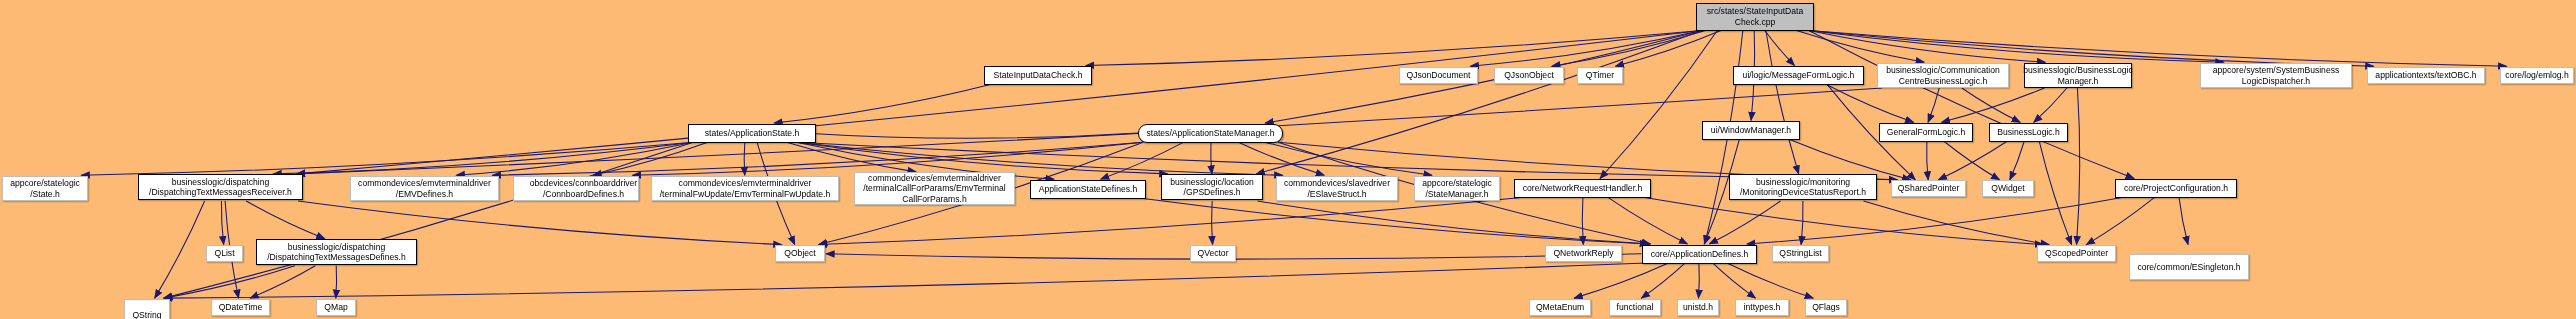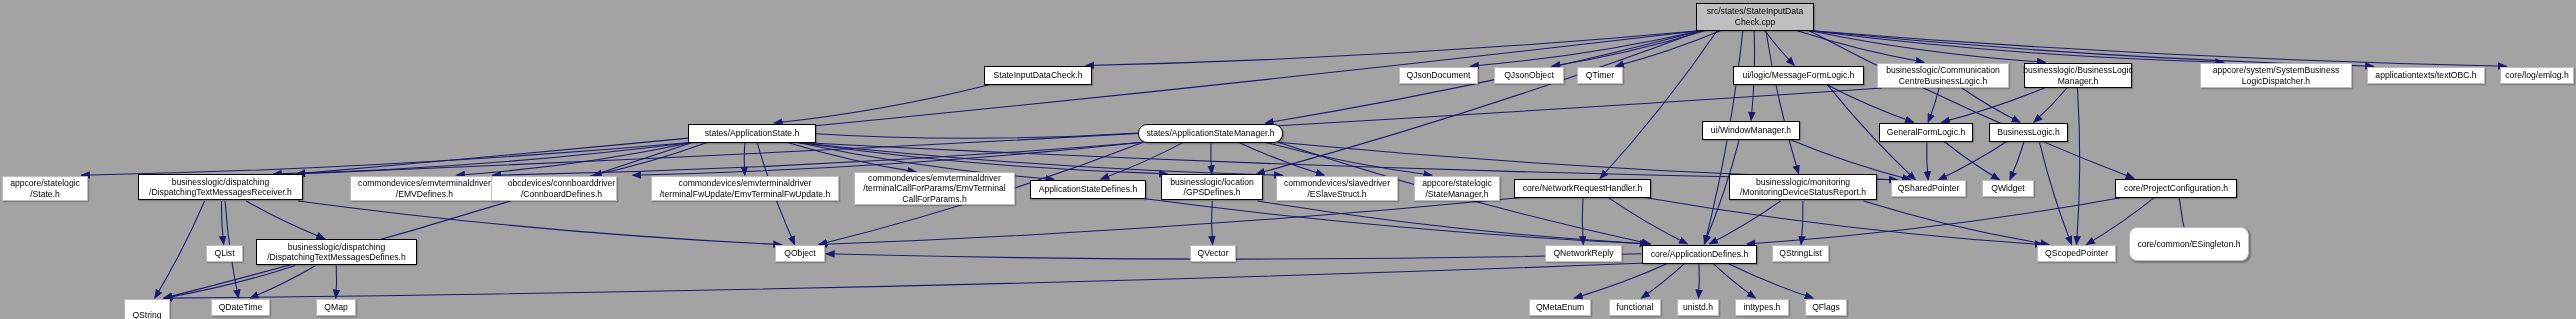--- a/index.html
+++ b/index.html
@@ -1,19 +1,19 @@
 <!DOCTYPE html>
 <html style="font-size:10.6px"><head>
 <meta charset="utf-8">
 <style>
   html,body{margin:0;padding:0;background:#ffffff;}
   #canvas{
     position:relative;
     width:2576px;height:320px;
-    background:#a3a3a3;
+    background:#fdba74;
     font-family:"Liberation Sans","DejaVu Sans",sans-serif;
     overflow:hidden;
   }
   #edges{position:absolute;left:0;top:0;width:2576px;height:320px;}
   .node{
     position:absolute;
     display:flex;flex-direction:column;align-items:center;justify-content:center;
     background:#ffffff;
     font-size:8.6px;line-height:1.22;color:#000;
     text-align:center;white-space:nowrap;
@@ -178,21 +178,21 @@
       <span>/State.h</span>
     </div>
     <div class="node bold" style="left: 138px; top: 174px; width: 165px; height: 26.4px;">
       <span>businesslogic/dispatching</span>
       <span>/DispatchingTextMessagesReceiver.h</span>
     </div>
     <div class="node plain" style="left: 350px; top: 176px; width: 149px; height: 25px;">
       <span>commondevices/emvterminaldriver</span>
       <span>/EMVDefines.h</span>
     </div>
-    <div class="node plain" style="left: 491px; top: 176px; width: 126px; height: 25px; padding-left: 15px;">
+    <div class="node plain" style="left: 513px; top: 176px; width: 126px; height: 25px; padding-left: 15px;">
       <span>obcdevices/connboarddriver</span>
       <span>/ConnboardDefines.h</span>
     </div>
     <div class="node plain" style="left: 651px; top: 176px; width: 188px; height: 25px;">
       <span>commondevices/emvterminaldriver</span>
       <span>/terminalFwUpdate/EmvTerminalFwUpdate.h</span>
     </div>
     <div class="node plain" style="left: 854px; top: 172px; width: 161px; height: 33px;">
       <span>commondevices/emvterminaldriver</span>
       <span>/terminalCallForParams/EmvTerminal</span>
@@ -247,21 +247,21 @@
     </div>
     <div class="node bold" style="left: 1642px; top: 245px; width: 115px; height: 18.5px;">
       <span>core/ApplicationDefines.h</span>
     </div>
     <div class="node plain" style="left: 1772px; top: 245px; width: 57px; height: 17px;">
       <span>QStringList</span>
     </div>
     <div class="node plain" style="left: 2037px; top: 245px; width: 79px; height: 17px;">
       <span>QScopedPointer</span>
     </div>
-    <div class="node plain" style="left: 2129px; top: 227px; width: 120px; height: 34px; border-radius: 8px;">
+    <div class="node plain" style="left: 2129px; top: 254px; width: 120px; height: 26px;">
       <span>core/common/ESingleton.h</span>
     </div>
     <div class="node plain" style="left: 124px; top: 299px; width: 46px; height: 32px;">
       <span>QString</span>
     </div>
     <div class="node plain" style="left: 211px; top: 299px; width: 59px; height: 17px;">
       <span>QDateTime</span>
     </div>
     <div class="node plain" style="left: 316px; top: 299px; width: 40px; height: 17px;">
       <span>QMap</span>

